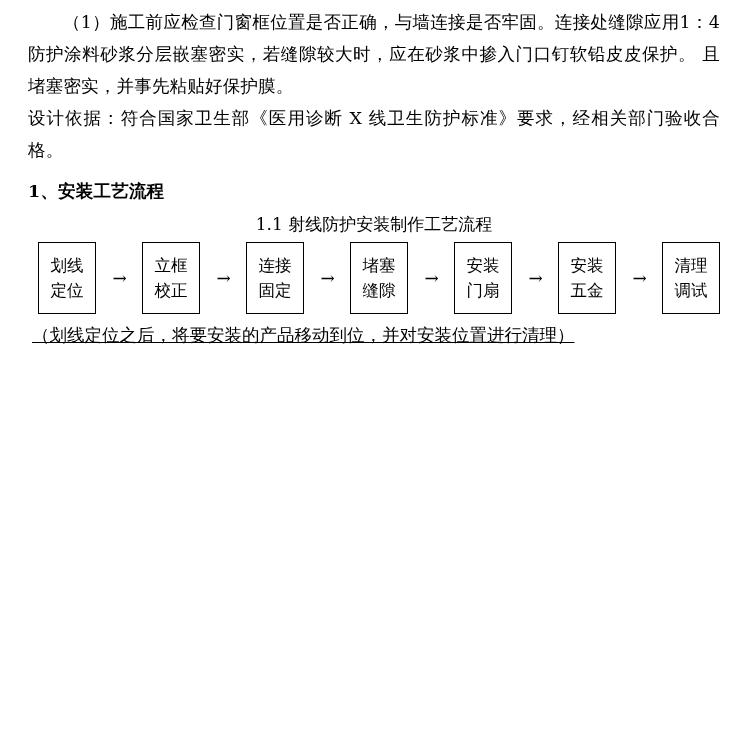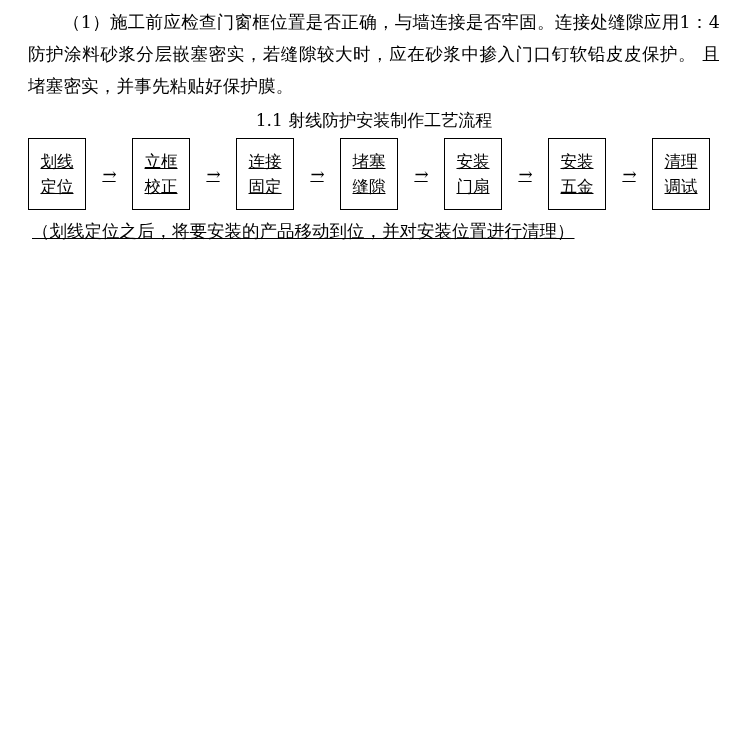--- a/index.html
+++ b/index.html
@@ -45,22 +45,21 @@
     font-size: 17px;
     line-height: 28px;
     text-align: center;
     text-indent: 0;
   }
 
   
   .flow-wrap {
     margin: 4px 0 0 0;
     display: flex;
-    justify-content: flex-start;
-    text-decoration: underline;
+    justify-content: flex-end;
   }
   table.flowchart {
     border-collapse: collapse;
     table-layout: fixed;
   }
   table.flowchart td {
     border: 1px solid #000000;
     padding: 0;
     vertical-align: middle;
     text-align: center;
@@ -86,21 +85,23 @@
     text-indent: 0;
     text-decoration: underline;
   }
 </style>
 </head>
 <body>
 
 <div id="page">
 
   <p class="body-par indent2">（1）施工前应检查门窗框位置是否正确，与墙连接是否牢固。连接处缝隙应用1：4 防护涂料砂浆分层嵌塞密实，若缝隙较大时，应在砂浆中掺入门口钉软铅皮皮保护。 且堵塞密实，并事先粘贴好保护膜。</p>
+  <p class="body-par noindent">设计依据：符合国家卫生部《医用诊断 X 线卫生防护标准》要求，经相关部门验收合格。</p>
 
+  <h2 class="section-heading">1、安装工艺流程</h2>
 
   <p class="sub-title">1.1 射线防护安装制作工艺流程</p>
 
   <div class="flow-wrap">
     <table class="flowchart">
       <tbody>
           <tr>
         <td class="box">
           <span class="cellline">划线</span>
           <span class="cellline">定位</span>

